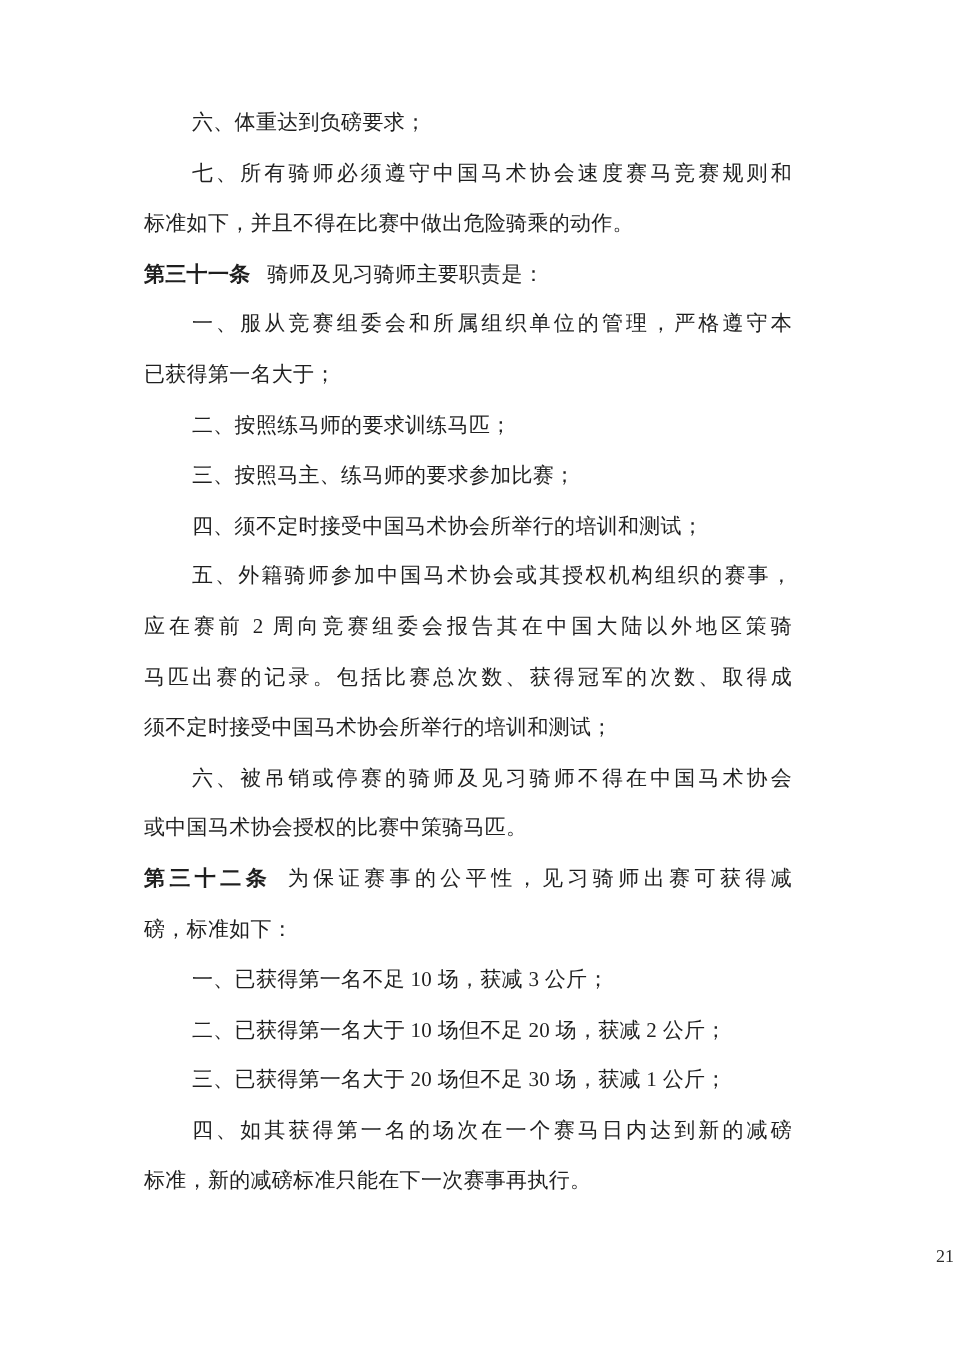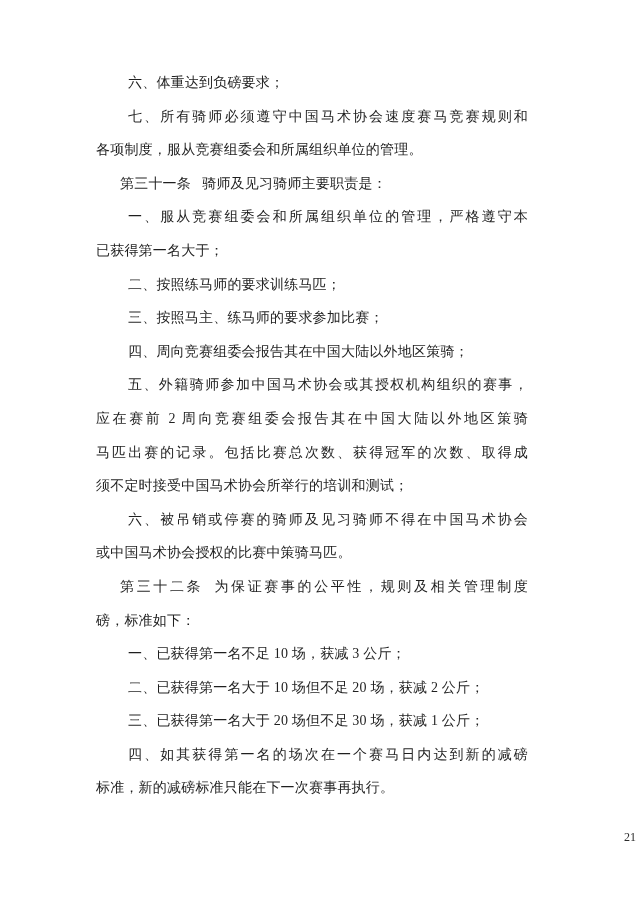--- a/index.html
+++ b/index.html
@@ -33,56 +33,55 @@
   .line.indent {
     padding-left: 32px;
   }
   .line.full {
     white-space: normal;
     text-align: justify;
     text-align-last: justify;
     text-justify: inter-character;
   }
   .article-no {
-    font-weight: normal;
+    font-weight: bold;
     margin-right: 0.8em;
-    margin-left: 24px;
   }
   .page-number {
     position: absolute;
     left: 0;
     right: 0;
     top: 830px;
     text-align: right;
     font-size: 12px;
     color: #2b2b2b;
     font-family: "Liberation Serif", "DejaVu Serif", serif;
   }
 </style>
 </head>
 <body>
 
 <div class="page">
   <div class="doc-body">
       <div class="line indent">六、体重达到负磅要求；</div>
       <div class="line indent full">七、所有骑师必须遵守中国马术协会速度赛马竞赛规则和</div>
-      <div class="line">各项制度，服从竞赛组委会和所属组织单位的管理。</div>
+      <div class="line">标准如下，并且不得在比赛中做出危险骑乘的动作。</div>
       <div class="line"><span class="article-no">第三十一条</span><span>骑师及见习骑师主要职责是：</span></div>
       <div class="line indent full">一、服从竞赛组委会和所属组织单位的管理，严格遵守本</div>
       <div class="line">已获得第一名大于；</div>
       <div class="line indent">二、按照练马师的要求训练马匹；</div>
       <div class="line indent">三、按照马主、练马师的要求参加比赛；</div>
-      <div class="line indent">四、周向竞赛组委会报告其在中国大陆以外地区策骑；</div>
+      <div class="line indent">四、须不定时接受中国马术协会所举行的培训和测试；</div>
       <div class="line indent full">五、外籍骑师参加中国马术协会或其授权机构组织的赛事，</div>
       <div class="line full">应在赛前 2 周向竞赛组委会报告其在中国大陆以外地区策骑</div>
       <div class="line full">马匹出赛的记录。包括比赛总次数、获得冠军的次数、取得成</div>
       <div class="line">须不定时接受中国马术协会所举行的培训和测试；</div>
       <div class="line indent full">六、被吊销或停赛的骑师及见习骑师不得在中国马术协会</div>
       <div class="line">或中国马术协会授权的比赛中策骑马匹。</div>
-      <div class="line full"><span class="article-no">第三十二条</span><span>为保证赛事的公平性，规则及相关管理制度</span></div>
+      <div class="line full"><span class="article-no">第三十二条</span><span>为保证赛事的公平性，见习骑师出赛可获得减</span></div>
       <div class="line">磅，标准如下：</div>
       <div class="line indent">一、已获得第一名不足 10 场，获减 3 公斤；</div>
       <div class="line indent">二、已获得第一名大于 10 场但不足 20 场，获减 2 公斤；</div>
       <div class="line indent">三、已获得第一名大于 20 场但不足 30 场，获减 1 公斤；</div>
       <div class="line indent full">四、如其获得第一名的场次在一个赛马日内达到新的减磅</div>
       <div class="line">标准，新的减磅标准只能在下一次赛事再执行。</div>
     </div>
   <div class="page-number">21</div>
 </div>
 

